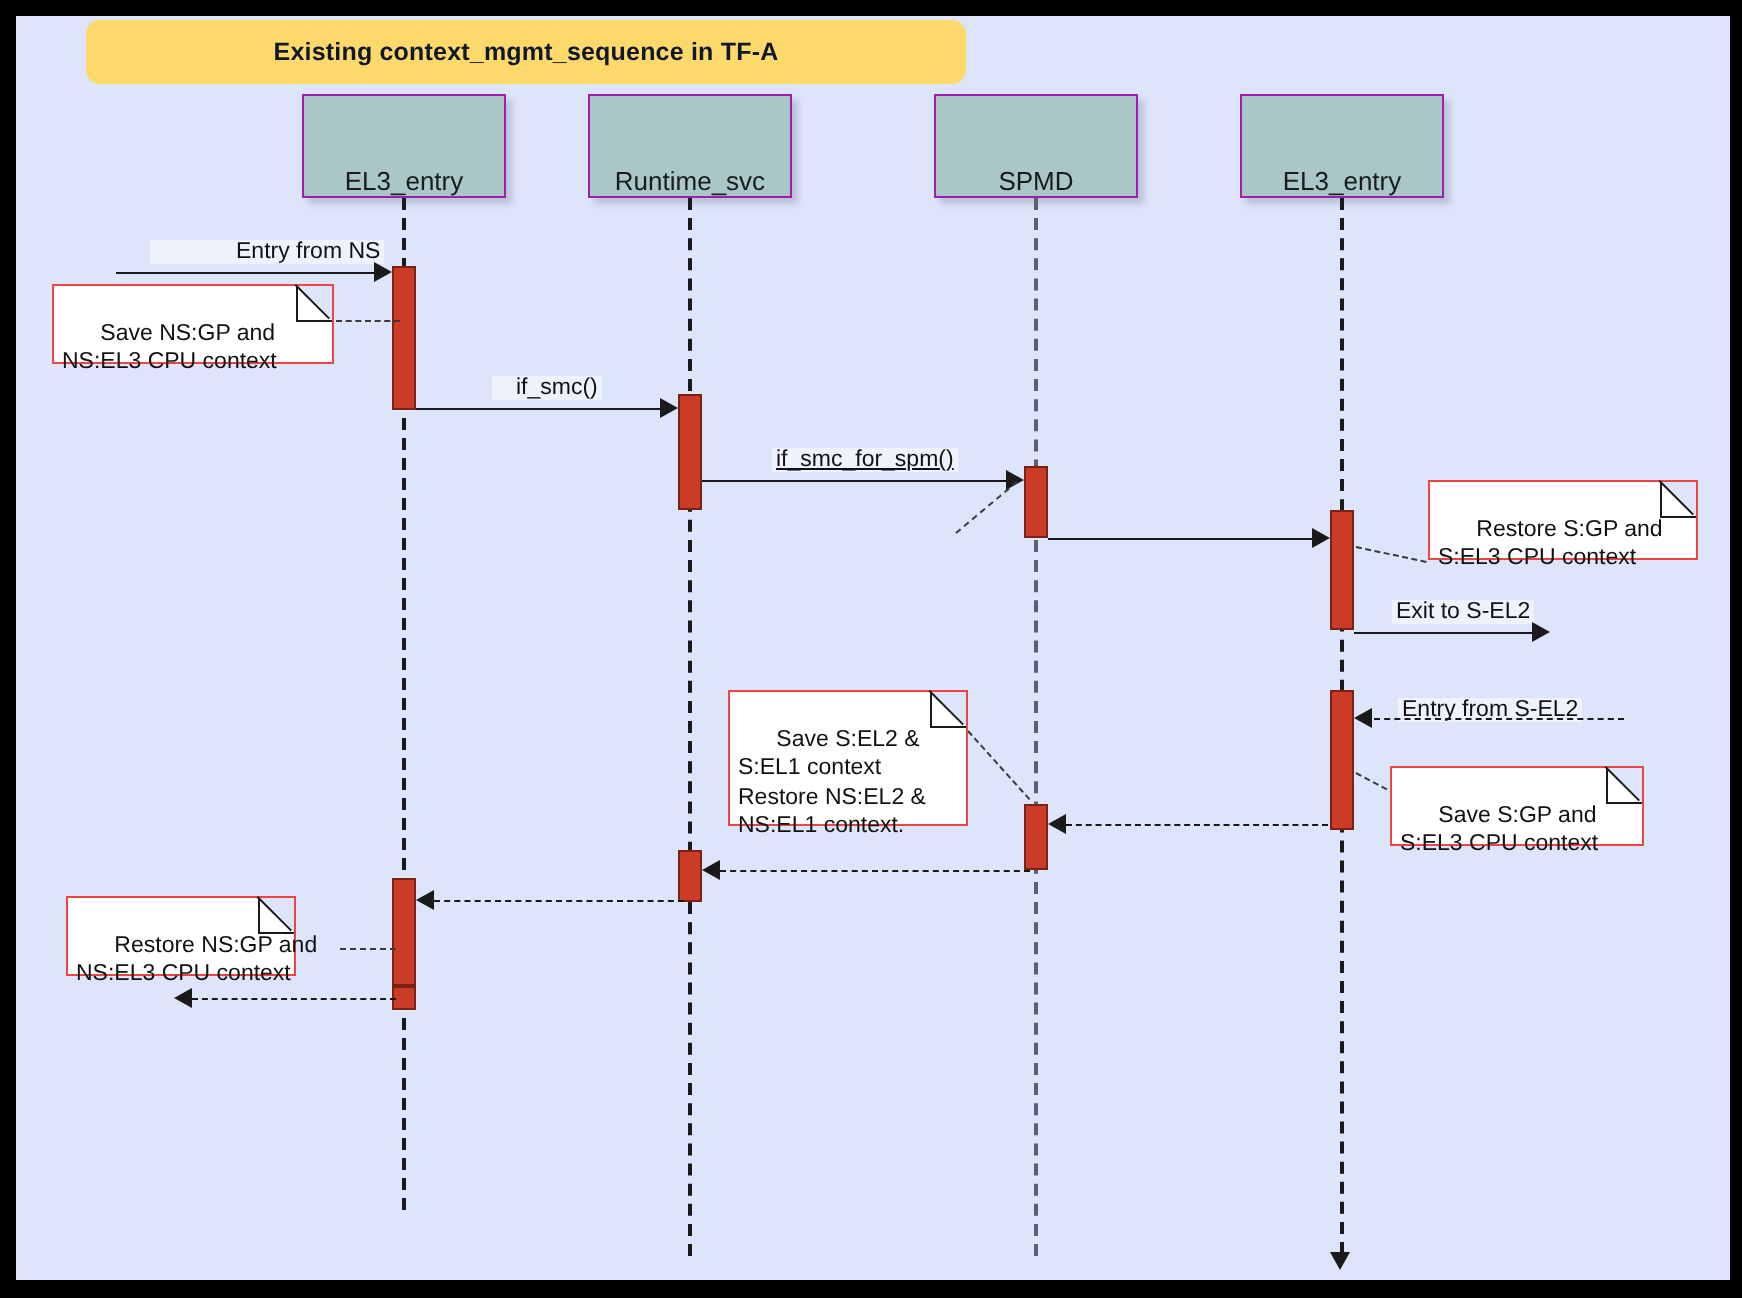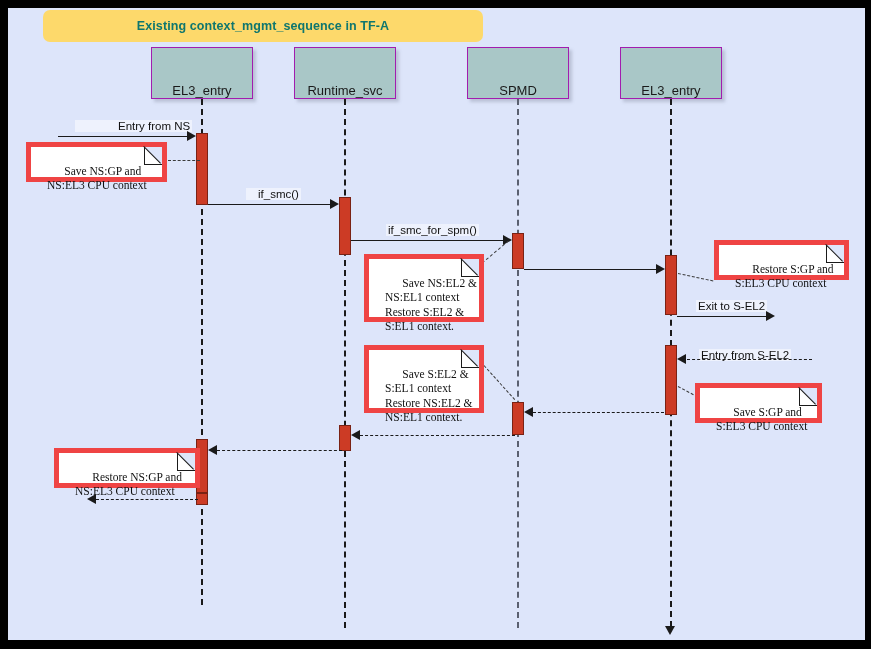--- a/index.html
+++ b/index.html
@@ -32,21 +32,21 @@
     top: 2px;
     width: 440px;
     height: 32px;
     background: #fdd96b;
     border-radius: 7px;
     display: flex;
     align-items: center;
     justify-content: center;
     font-size: 12.5px;
     font-weight: bold;
-    color: #0f766e;
+    color: #0f172a;
     letter-spacing: 0.1px;
   }
 
   
   .head {
     position: absolute;
     background: #a9c7c7;
     border: 1px solid #a21caf;
     box-shadow: 3px 3px 3px rgba(120,130,150,0.35);
     display: flex;
@@ -73,28 +73,27 @@
     width: 12px;
     background: #cc3b25;
     border: 1px solid #7a2214;
     box-sizing: border-box;
   }
 
   
   .note {
     position: absolute;
     background: #ffffff;
-    border: 5px solid #ef4444;
+    border: 1px solid #ef4444;
     box-sizing: border-box;
     font-size: 11.5px;
     line-height: 14.6px;
     color: #111;
-    padding: 2px 4px 2px 16px;
+    padding: 2px 4px 2px 4px;
     white-space: pre;
-    font-family: Liberation Serif, serif;
   }
   .note .fold {
     position: absolute;
     top: 0;
     right: 0;
     width: 17px;
     height: 17px;
     background: linear-gradient(225deg, #dde5fa 50%, transparent 50.5%);
     border-left: 1px solid #1a1a1a;
     border-bottom: 1px solid #1a1a1a;
@@ -192,21 +191,21 @@
     <div class="activation" style="left:188px; top:485px; height:12px;"></div>
 
     <div class="msg-label" style="left:67px; top:112px;padding-left:43px;">Entry from NS</div>
     <div class="msg-line" style="left:50px; top:128px; width:130px;"></div>
     <div class="arrowhead right" style="left:179px; top:123px;"></div>
 
     <div class="msg-label" style="left:238px; top:180px;padding-left:12px;">if_smc()</div>
     <div class="msg-line" style="left:200px; top:196px; width:123px;"></div>
     <div class="arrowhead right" style="left:322px; top:191px;"></div>
 
-    <div class="msg-label" style="left:378px; top:216px;">if_smc_for_spm()</div>
+    <div class="msg-label" style="left:378px; top:216px;text-decoration:underline;">if_smc_for_spm()</div>
     <div class="msg-line" style="left:343px; top:232px; width:153px;"></div>
     <div class="arrowhead right" style="left:495px; top:227px;"></div>
 
     <div class="msg-line" style="left:516px; top:261px; width:133px;"></div>
     <div class="arrowhead right" style="left:648px; top:256px;"></div>
 
     <div class="msg-label" style="left:688px; top:292px;">Exit to S-EL2</div>
     <div class="msg-line" style="left:669px; top:308px; width:90px;"></div>
     <div class="arrowhead right" style="left:758px; top:303px;"></div>
 
@@ -232,27 +231,20 @@
     <div class="connector" style="left:476px; top:357px; width:46px; transform: rotate(48deg);"></div>
     <div class="connector" style="left:670px; top:378px; width:32px; transform: rotate(28deg);"></div>
     <div class="connector" style="left:162px; top:466px; width:28px;"></div>
 
     <div class="note" style="left:18px; top:134px; width:141px; height:40px;">
       <span>Save NS:GP and
 NS:EL3 CPU context</span>
       <span class="fold"></span>
     </div>
 
-    <div class="note" style="left:356px; top:246px; width:120px; height:68px;">
-      <span>Save NS:EL2 &amp;
-NS:EL1 context
-Restore S:EL2 &amp;
-S:EL1 context.</span>
-      <span class="fold"></span>
-    </div>
 
     <div class="note" style="left:706px; top:232px; width:135px; height:40px;">
       <span>Restore S:GP and
 S:EL3 CPU context</span>
       <span class="fold"></span>
     </div>
 
     <div class="note" style="left:356px; top:337px; width:120px; height:68px;">
       <span>Save S:EL2 &amp;
 S:EL1 context
@@ -260,20 +252,20 @@
 NS:EL1 context.</span>
       <span class="fold"></span>
     </div>
 
     <div class="note" style="left:687px; top:375px; width:127px; height:40px;">
       <span>Save S:GP and
 S:EL3 CPU context</span>
       <span class="fold"></span>
     </div>
 
-    <div class="note" style="left:46px; top:440px; width:146px; height:40px;">
+    <div class="note" style="left:25px; top:440px; width:115px; height:40px;">
       <span>Restore NS:GP and
 NS:EL3 CPU context</span>
       <span class="fold"></span>
     </div>
 
   </div>
 </div>
 
 </body></html>

